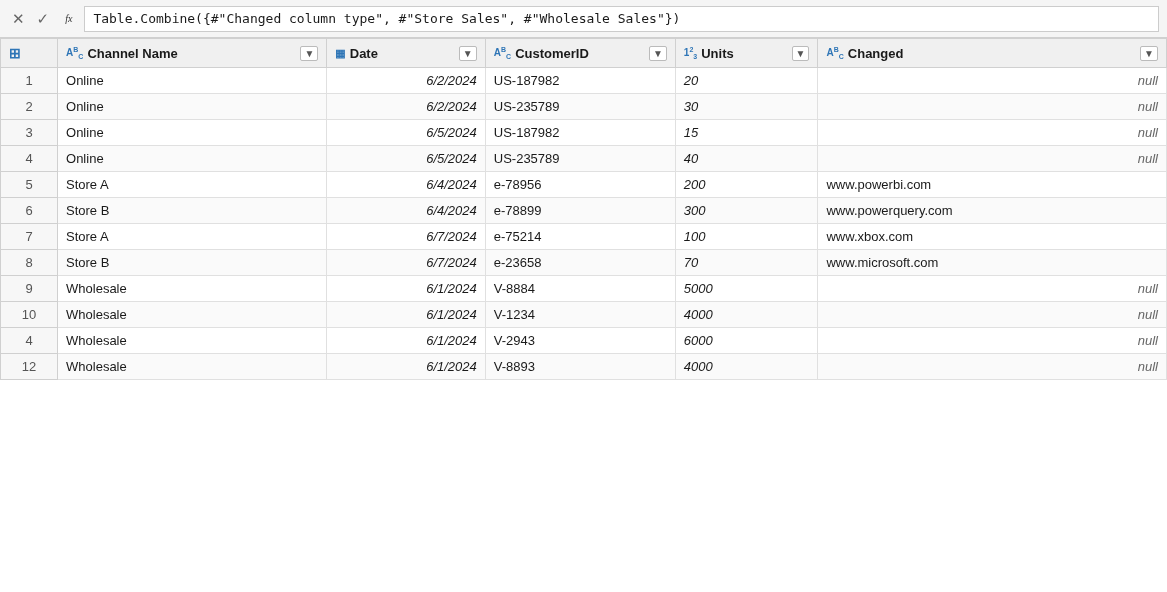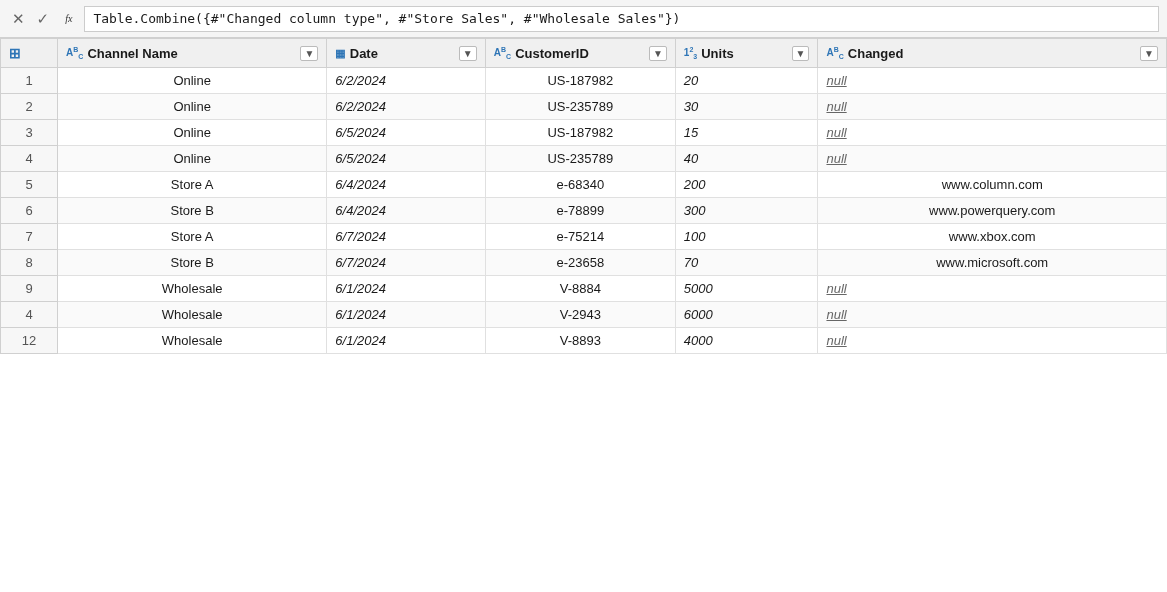--- a/index.html
+++ b/index.html
@@ -121,33 +121,32 @@
       color: #555;
       border-color: #d0d0d0;
       font-weight: normal;
     }
 
     td.num-cell {
       font-style: italic;
     }
 
     td.date-cell {
-      text-align: left;
+      text-align: right;
       font-style: italic;
     }
 
     td.null-cell {
-      text-align: left;
+      text-align: right;
       font-style: italic;
       color: #666;
-      text-decoration: underline;
     }
 
     td.text-cell {
-      text-align: center;
+      text-align: left;
     }
 
     tr:nth-child(odd) td:not(.row-num) {
       background: #fff;
     }
     tr:nth-child(even) td:not(.row-num) {
       background: #fafafa;
     }
 
     th:first-child {
@@ -257,23 +256,23 @@
           <td class="text-cell">Online</td>
           <td class="date-cell">6/5/2024</td>
           <td class="text-cell">US-235789</td>
           <td class="num-cell">40</td>
           <td class="null-cell">null</td>
         </tr>
         <tr>
           <td class="row-num">5</td>
           <td class="text-cell">Store A</td>
           <td class="date-cell">6/4/2024</td>
-          <td class="text-cell">e-68340</td>
+          <td class="text-cell">e-78956</td>
           <td class="num-cell">200</td>
-          <td class="text-cell">www.column.com</td>
+          <td class="text-cell">www.powerbi.com</td>
         </tr>
         <tr>
           <td class="row-num">6</td>
           <td class="text-cell">Store B</td>
           <td class="date-cell">6/4/2024</td>
           <td class="text-cell">e-78899</td>
           <td class="num-cell">300</td>
           <td class="text-cell">www.powerquery.com</td>
         </tr>
         <tr>
@@ -294,20 +293,28 @@
         </tr>
         <tr>
           <td class="row-num">9</td>
           <td class="text-cell">Wholesale</td>
           <td class="date-cell">6/1/2024</td>
           <td class="text-cell">V-8884</td>
           <td class="num-cell">5000</td>
           <td class="null-cell">null</td>
         </tr>
         <tr>
+          <td class="row-num">10</td>
+          <td class="text-cell">Wholesale</td>
+          <td class="date-cell">6/1/2024</td>
+          <td class="text-cell">V-1234</td>
+          <td class="num-cell">4000</td>
+          <td class="null-cell">null</td>
+        </tr>
+        <tr>
           <td class="row-num">4</td>
           <td class="text-cell">Wholesale</td>
           <td class="date-cell">6/1/2024</td>
           <td class="text-cell">V-2943</td>
           <td class="num-cell">6000</td>
           <td class="null-cell">null</td>
         </tr>
         <tr>
           <td class="row-num">12</td>
           <td class="text-cell">Wholesale</td>

